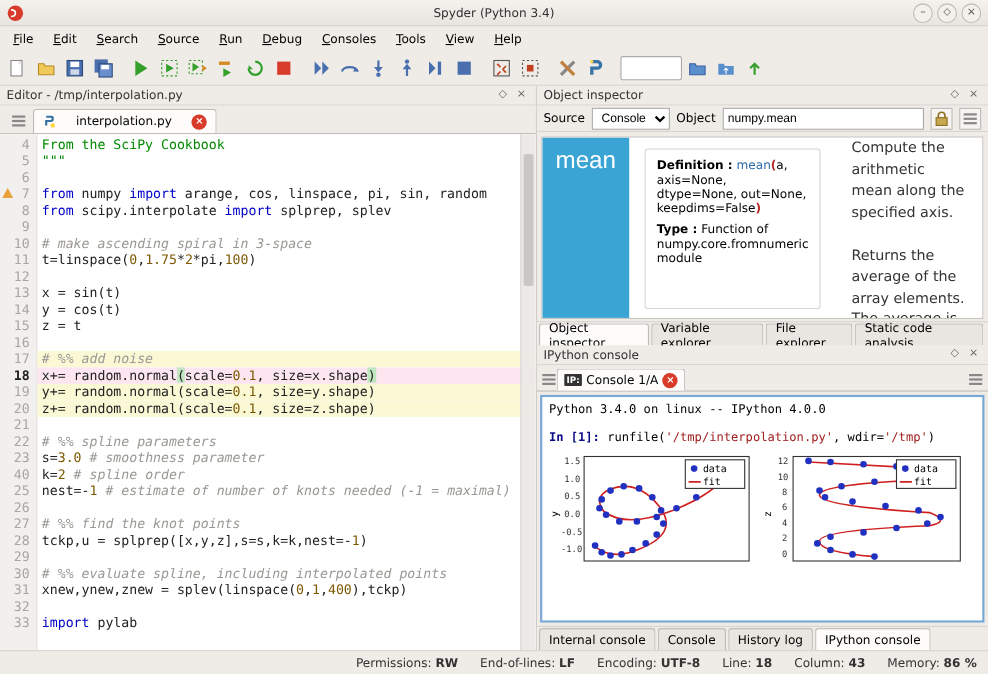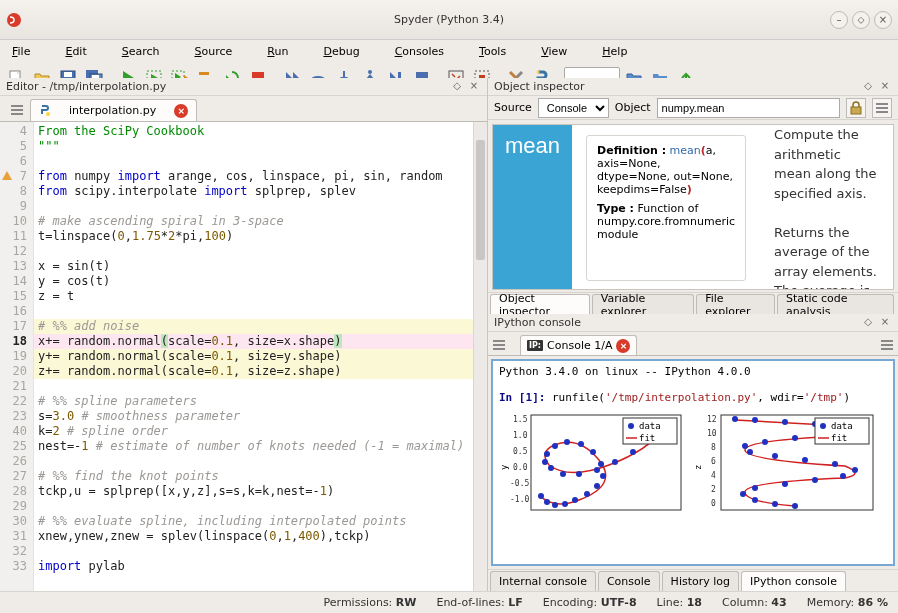--- a/index.html
+++ b/index.html
@@ -1,22 +1,22 @@
 <!DOCTYPE html>
 <html><head>
 <meta charset="utf-8">
 <style>
 * { box-sizing: border-box; margin: 0; padding: 0; }
 body { font-family: "DejaVu Sans", Arial, sans-serif; font-size: 11px; background: #efebe7; width: 898px; height: 613px; overflow: hidden; position: relative; }
-.titlebar { height: 40px; background: linear-gradient(#f5f1ed,#e8e4e0); border-bottom: 1px solid #ccc; display: flex; align-items: center; padding: 0 6px; }
+.titlebar { height: 24px; background: linear-gradient(#f5f1ed,#e8e4e0); border-bottom: 1px solid #ccc; display: flex; align-items: center; padding: 0 6px; }
 .titlebar .spacer { flex: 1; }
 .titlebar .wincircle { width: 18px; height: 18px; border-radius: 50%; background: #f4f0ec; border: 1px solid #bbb; margin-left: 4px; display: flex; align-items: center; justify-content: center; font-size: 10px; color: #555; }
 .titlebar-title { position: absolute; left: 0; right: 0; text-align: center; font-weight: normal; color: #333; pointer-events: none; }
 .appicon { width: 16px; height: 16px; }
-.menubar { height: 22px; background: #efebe7; display: flex; align-items: center; padding: 0 4px; gap: 19px; }
+.menubar { height: 22px; background: #efebe7; display: flex; align-items: center; padding: 0 4px; gap: 2px; }
 .menubar .menu { padding: 2px 8px; cursor: default; }
 .toolbar { height: 32px; background: #efebe7; display: flex; align-items: center; padding: 0 4px; gap: 2px; border-bottom: 1px solid #d8d4d0; }
 .tbtn { width: 24px; height: 24px; display: flex; align-items: center; justify-content: center; border: 1px solid transparent; border-radius: 2px; }
 .tsep { width: 6px; }
 .tcombo { width: 56px; height: 22px; border: 1px solid #aaa; background: #fff; border-radius: 2px; }
 .content { position: absolute; top: 78px; bottom: 22px; left: 0; right: 0; display: flex; }
 .left { width: 488px; display: flex; flex-direction: column; border-right: 1px solid #c8c4c0; }
 .right { flex: 1; display: flex; flex-direction: column; }
 .panehdr { height: 18px; background: #efebe7; display: flex; align-items: center; padding: 0 6px; font-size: 11px; color: #333; border-bottom: 1px solid #d8d4d0; }
 .panehdr .spacer { flex: 1; }
@@ -51,21 +51,21 @@
 .docbox { margin: 10px 14px 8px 14px; border: 1px solid #d8d4d0; border-radius: 3px; padding: 8px 10px; font-family: "DejaVu Sans", sans-serif; font-size: 11px; }
 .docbox .def { margin-bottom: 6px; }
 .docbox b { font-weight: bold; }
 .docred { color: #b82828; font-weight: bold; }
 .docblue { color: #2e6aa8; }
 .doctext { padding: 0 14px; font-size: 13px; line-height: 1.5; color: #333; }
 .bottomtabs { height: 22px; background: #efebe7; display: flex; align-items: flex-end; padding: 0 2px; border-top: 1px solid #d8d4d0; }
 .btab { height: 20px; border: 1px solid #bfbbb7; border-bottom: none; border-radius: 3px 3px 0 0; padding: 0 8px; display: flex; align-items: center; font-size: 11px; background: #e9e6e2; margin-right: 2px; }
 .btab.active { background: #fdfcfb; }
 .ipython { flex: 1; display: flex; flex-direction: column; }
-.ipytabs { height: 24px; background: #efebe7; display: flex; align-items: flex-end; padding: 0 4px; border-bottom: 1px solid #bfbbb7; gap: 14px; }
+.ipytabs { height: 24px; background: #efebe7; display: flex; align-items: flex-end; padding: 0 4px; border-bottom: 1px solid #bfbbb7; }
 .ipytab { height: 20px; background: #fdfcfb; border: 1px solid #bfbbb7; border-bottom: none; border-radius: 3px 3px 0 0; padding: 0 6px; display: flex; align-items: center; gap: 4px; font-size: 11px; }
 .ipip { display: inline-block; background: #333; color: #fff; font-size: 8px; padding: 1px 2px; border-radius: 1px; font-weight: bold; }
 .ipybody { flex: 1; background: #fff; border: 2px solid #7aa8d4; margin: 3px; padding: 4px 6px; font-family: "DejaVu Sans Mono", monospace; font-size: 11px; overflow: hidden; position: relative; }
 .ipybody .pline { white-space: pre; }
 .inavy { color: #0a0a88; font-weight: bold; }
 .idred { color: #a02020; }
 .plots { display: flex; gap: 6px; margin-top: 6px; }
 .plot { background: #fff; position: relative; }
 .plot svg { display: block; }
 .statusbar { position: absolute; bottom: 0; left: 0; right: 0; height: 22px; background: #efebe7; border-top: 1px solid #d8d4d0; display: flex; align-items: center; font-size: 11px; color: #333; }

